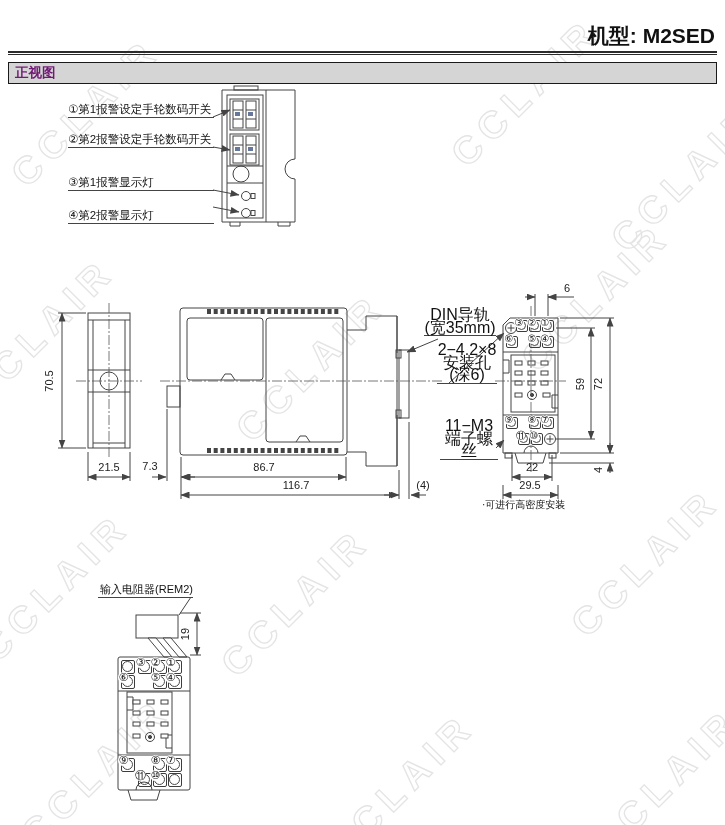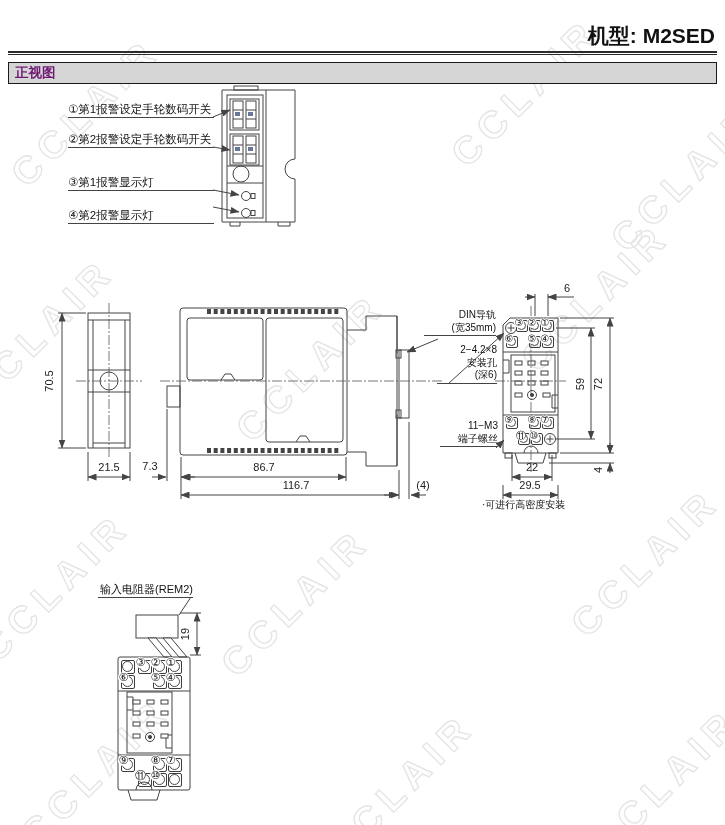--- a/index.html
+++ b/index.html
@@ -11,21 +11,21 @@
   svg.lines{position:absolute;left:0;top:0;z-index:1;}
   svg.lines text{font-family:"Liberation Sans","DejaVu Sans",sans-serif;font-size:11px;fill:#222;stroke:none;}
   .model{position:absolute;top:14px;right:10px;font-size:21px;font-weight:600;color:#111;z-index:2;margin-top:8px;}
   .rule{position:absolute;left:8px;right:8px;top:51px;height:1px;
         border-top:2px solid #2b2b2b;border-bottom:1px solid #2b2b2b;z-index:2;}
   .secbar{position:absolute;left:8px;width:701px;height:20px;background:#d5d5d5;
           border:1px solid #1a1a1a;z-index:2;font-size:13.5px;font-weight:700;color:#701a75;
           line-height:20px;padding-left:6px;}
   .fv-label{position:absolute;left:68px;width:146px;z-index:2;font-size:11.5px;color:#111;
             border-bottom:1px solid #444;height:15px;line-height:15px;white-space:nowrap;}
-  .anno{position:absolute;z-index:2;font-size:10px;color:#111;line-height:12.5px;text-align:right;}
+  .anno{position:absolute;z-index:2;font-size:16px;color:#111;line-height:12.5px;text-align:center;}
   .anno.ul{border-bottom:1px solid #444;padding-bottom:1px;}
   .note{position:absolute;z-index:2;font-size:10px;color:#111;white-space:nowrap;}
   .term{position:absolute;z-index:2;box-sizing:border-box;border:1px solid #3d3d3d;border-radius:2px;}
   .t14{width:14px;height:14px;}
   .t12{width:12px;height:12px;}
   .term::before{content:"";position:absolute;right:1px;bottom:1px;border:1px solid #4a4a4a;border-radius:50%;}
   .t14::before{width:9px;height:9px;}
   .t12::before{width:7px;height:7px;}
   .tnum{position:absolute;top:-4px;left:-4px;z-index:3;font-size:11px;line-height:11px;width:11px;
         background:#fff;border-radius:50%;color:#111;text-align:center;}

